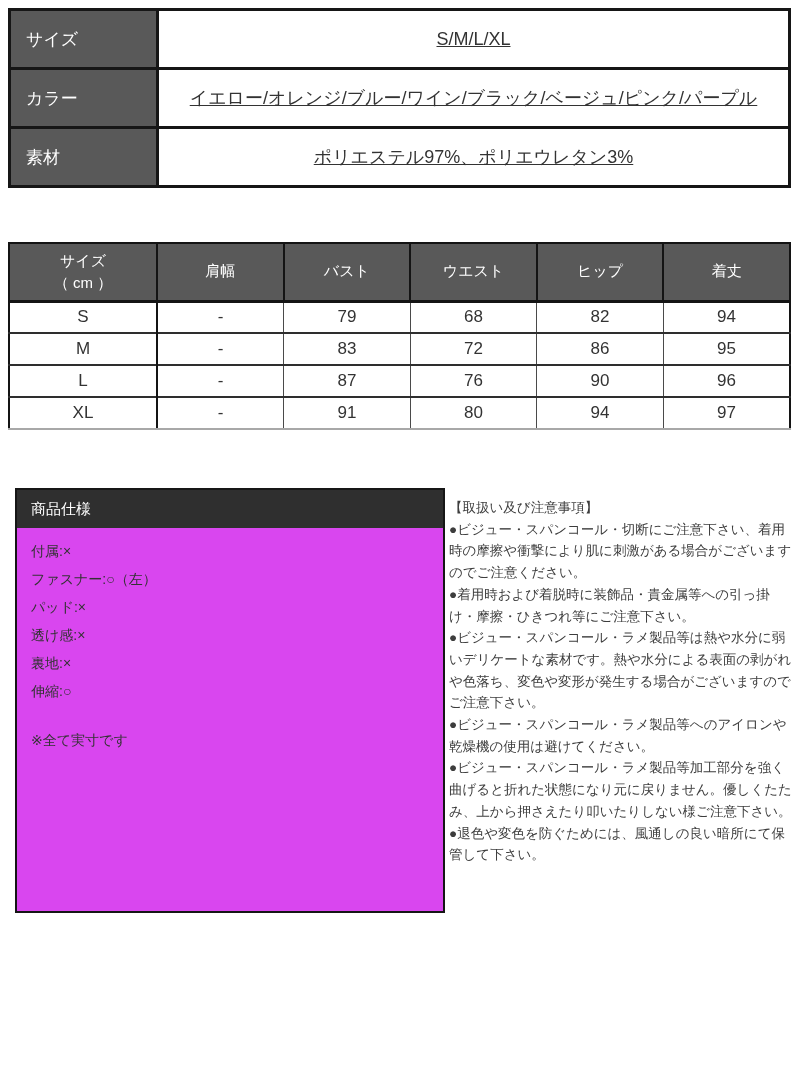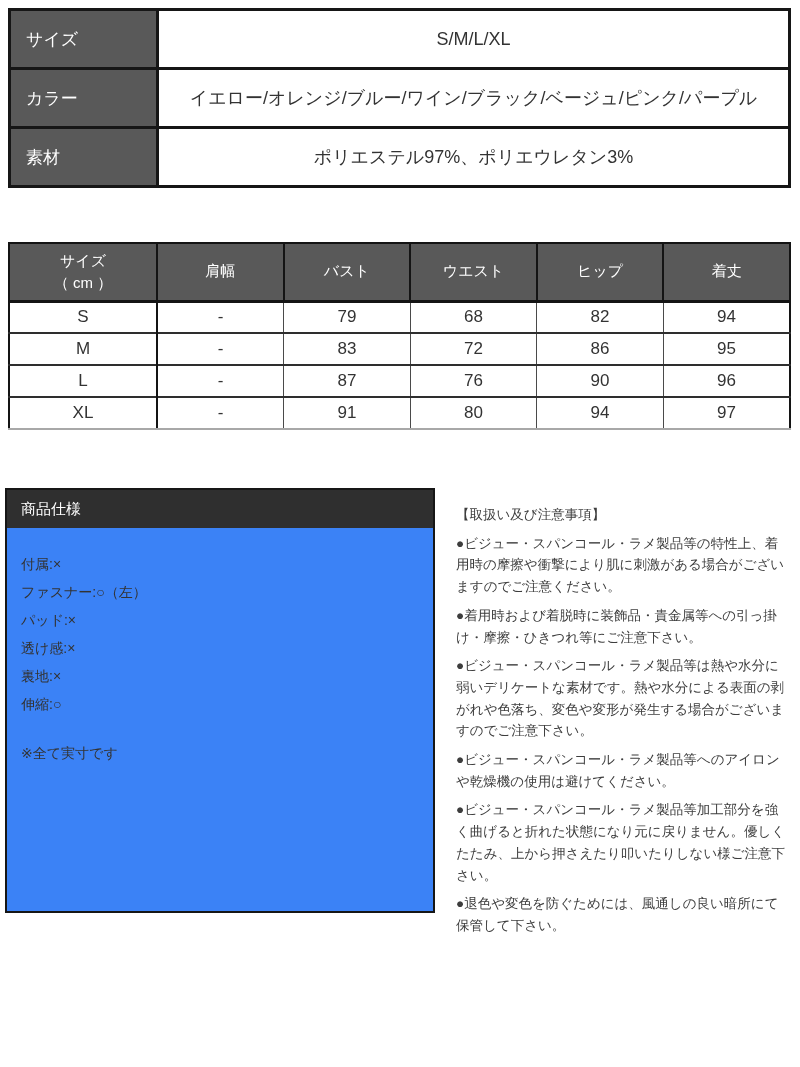--- a/index.html
+++ b/index.html
@@ -19,21 +19,21 @@
   #info-table td {
     border: 3px solid #161616;
     height: 59px;
     vertical-align: middle;
   }
   #info-table td.label {
     background: #595959; color: #ffffff;
     font-size: 17px; padding-left: 15px; width: 148px;
   }
   #info-table td.value {
-    text-align: center; font-size: 18px; color: #333333;
+    text-align: center; font-size: 18px; color: #333333; text-decoration: underline;
   }
 
   
   #size-table {
     position: absolute; left: 8px; top: 242px; width: 783px;
     border-collapse: collapse; table-layout: fixed;
     border: 2px solid #141414;
   }
   #size-table col.c1 { width: 148px; }
   #size-table thead th {
@@ -46,38 +46,38 @@
     text-align: center; font-size: 17px; color: #333333;
     height: 32px; vertical-align: middle;
     border: 1px solid #4a4a4a; border-top: 2px solid #2e2e2e;
   }
   #size-table thead th:first-child,
   #size-table tbody td:first-child { border-right: 2px solid #141414; }
   #size-table tbody tr:last-child td { border-bottom: 2px solid #a8a8a8; margin-left: 44px; }
 
   
   #spec-box {
-    position: absolute; left: 5px; top: 488px; width: 430px; height: 425px;
-    border: 2px solid #161616; background: #3b82f6;
+    position: absolute; left: 15px; top: 488px; width: 430px; height: 425px;
+    border: 2px solid #161616; background: #d946ef;
   }
   .spec-header {
     background: #2f2f2f; color: #ffffff; font-size: 15px;
     height: 38px; line-height: 38px; padding-left: 14px;
   }
   .spec-body {
-    padding: 22px 14px; font-size: 14px; line-height: 28px; color: #333333;
+    padding: 9px 14px; font-size: 14px; line-height: 28px; color: #333333;
   }
   .spec-note { margin-top: 21px; }
 
   
   #cautions {
     position: absolute; left: 449px; top: 497px; width: 348px;
     font-size: 13.5px; line-height: 21.7px; color: #3d3d3d;
   }
-  #cautions p { margin: 7px; }
+  #cautions p { margin: 0; }
 </style>
 </head>
 <body>
 
 <table id="info-table">
   <tbody>
     <tr>
       <td class="label">サイズ</td>
       <td class="value">S/M/L/XL</td>
     </tr>
@@ -156,19 +156,19 @@
     <div>パッド:×</div>
     <div>透け感:×</div>
     <div>裏地:×</div>
     <div>伸縮:○</div>
     <div class="spec-note">※全て実寸です</div>
   </div>
 </div>
 
 <div id="cautions">
   <p>【取扱い及び注意事項】</p>
-  <p>●ビジュー・スパンコール・ラメ製品等の特性上、着用時の摩擦や衝撃により肌に刺激がある場合がございますのでご注意ください。</p>
+  <p>●ビジュー・スパンコール・切断にご注意下さい、着用時の摩擦や衝撃により肌に刺激がある場合がございますのでご注意ください。</p>
   <p>●着用時および着脱時に装飾品・貴金属等への引っ掛け・摩擦・ひきつれ等にご注意下さい。</p>
   <p>●ビジュー・スパンコール・ラメ製品等は熱や水分に弱いデリケートな素材です。熱や水分による表面の剥がれや色落ち、変色や変形が発生する場合がございますのでご注意下さい。</p>
   <p>●ビジュー・スパンコール・ラメ製品等へのアイロンや乾燥機の使用は避けてください。</p>
   <p>●ビジュー・スパンコール・ラメ製品等加工部分を強く曲げると折れた状態になり元に戻りません。優しくたたみ、上から押さえたり叩いたりしない様ご注意下さい。</p>
   <p>●退色や変色を防ぐためには、風通しの良い暗所にて保管して下さい。</p>
 </div>
 
 </body></html>

